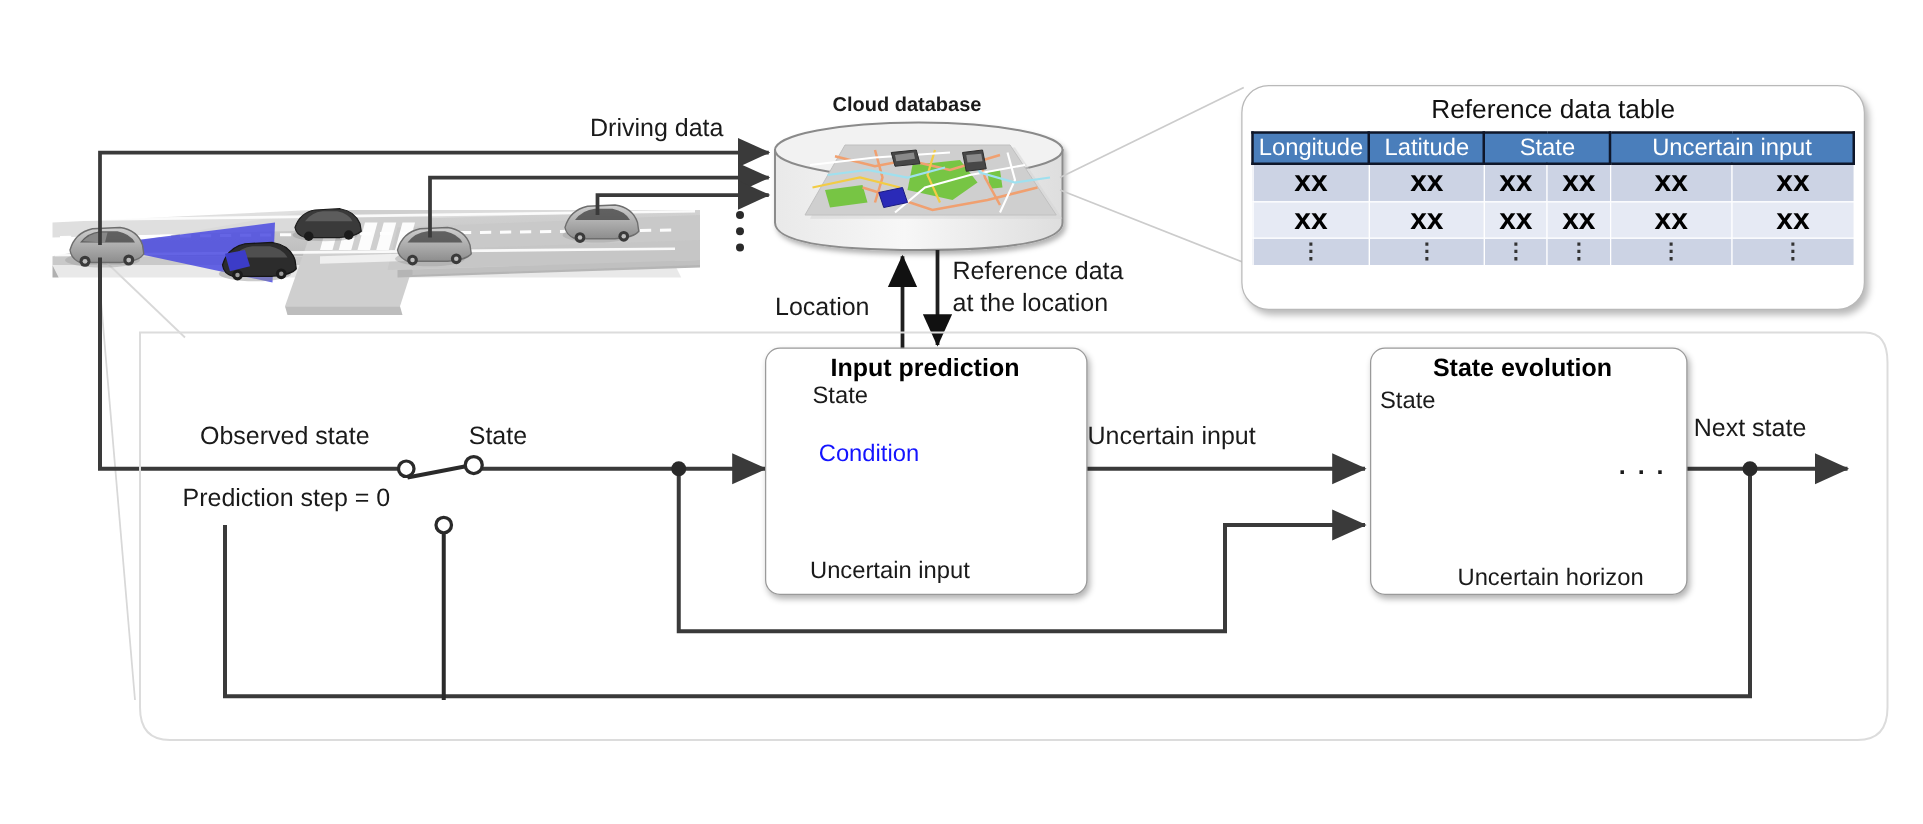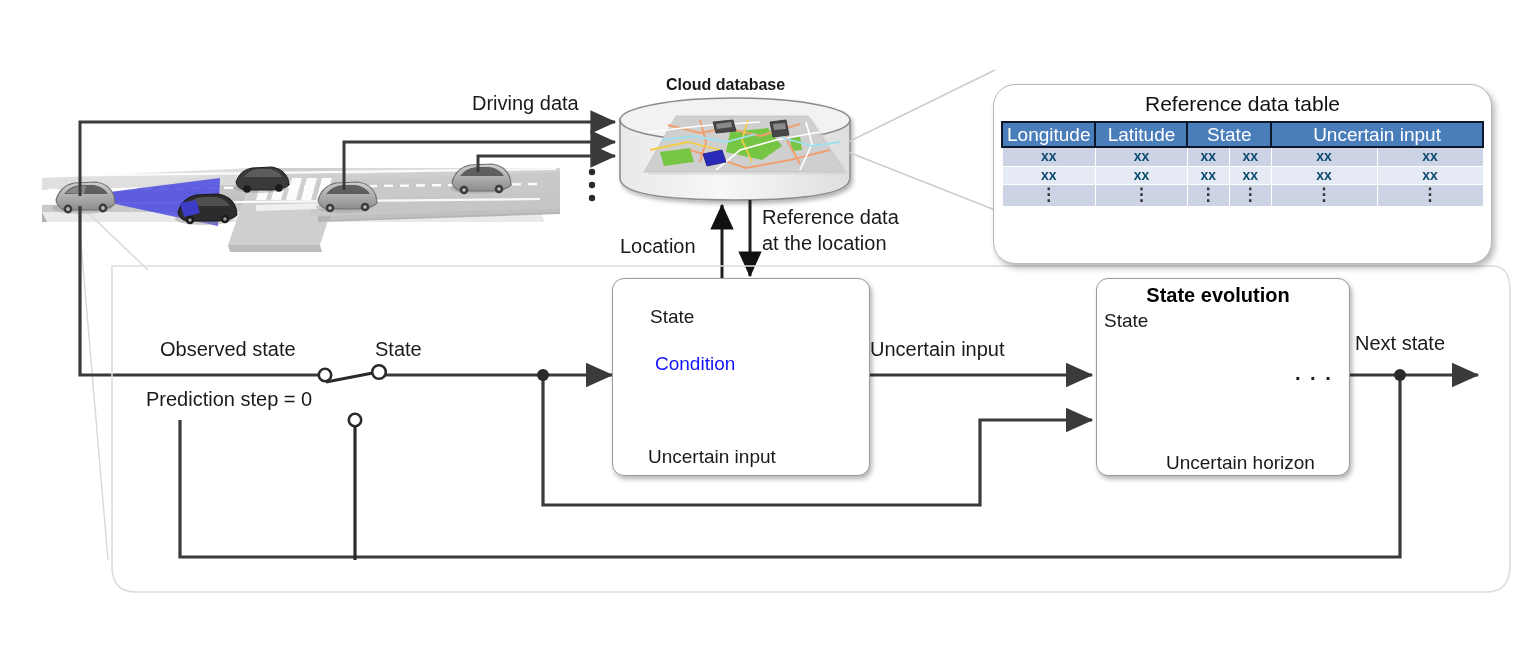--- a/index.html
+++ b/index.html
@@ -5,25 +5,25 @@
   html,body{margin:0;padding:0;background:#ffffff;}
   body{width:1538px;height:659px;font-family:"Liberation Sans",sans-serif;overflow:hidden;}
   #stage{position:relative;width:1538px;height:659px;background:#fff;}
   #stage svg{position:absolute;left:0;top:0;}
   .lbl{position:absolute;color:#1a1a1a;font-family:"Liberation Sans",sans-serif;white-space:nowrap;}
   .lbl.b{font-weight:bold;}
   .panel{position:absolute;background:#fff;border:1.6px solid #9a9a9a;border-radius:12px;
          box-shadow:2px 3px 5px rgba(0,0,0,.30);}
   .ptitle{position:absolute;width:100%;text-align:center;font-weight:bold;font-size:20px;color:#000;}
   .tblwrap{position:absolute;background:#fff;border:1.5px solid #b9b9b9;border-radius:22px;
-           box-shadow:3px 4px 6px rgba(0,0,0,.28);margin-top:16px;}
+           box-shadow:3px 4px 6px rgba(0,0,0,.28);}
   table.ref{border-collapse:collapse;position:absolute;}
   table.ref th{background:#4a7ebb;color:#fff;font-weight:normal;font-size:19px;
                border:2px solid #0f172a;padding:1px 4px;text-align:center;line-height:1.12;}
-  table.ref td{font-size:14px;font-weight:bold;color:#0c4a6e;text-align:center;
+  table.ref td{font-size:24px;font-weight:bold;color:#000000;text-align:center;
                border:1px solid #ffffff;padding:1px 4px;line-height:1.1;}
   table.ref tr.r1 td{background:#ccd3e4;}
   table.ref tr.r2 td{background:#e6eaf4;}
   table.ref tr.r3 td{background:#ccd3e4;color:#333;font-size:17px;letter-spacing:0;}
 </style>
 </head>
 <body>
 
 <div id="stage">
 
@@ -398,20 +398,21 @@
 
   <div class="lbl" style="left:375px;top:338px;font-size:20px;">State</div>
 
   <div class="lbl" style="left:146px;top:388px;font-size:20px;">Prediction step = 0</div>
 
 
   <div class="lbl" style="left:870px;top:338px;font-size:20px;">Uncertain input</div>
 
   <div class="lbl" style="left:1355px;top:332px;font-size:20px;">Next state</div>
 
+  <div class="ptitle" style="left:612px;top:284px;width:256px;">Input prediction</div>
   <div class="lbl" style="left:650px;top:306px;font-size:19px;">State</div>
   <div class="lbl" style="left:648px;top:446px;font-size:19px;">Uncertain input</div>
   <div class="lbl" style="left:655px;top:353px;font-size:19px;color:#1414ff;">Condition</div>
 
   <div class="ptitle" style="left:1096px;top:284px;width:244px;">State evolution</div>
   <div class="lbl" style="left:1104px;top:310px;font-size:19px;">State</div>
   <div class="lbl" style="left:1166px;top:452px;font-size:19px;">Uncertain horizon</div>
   <div class="lbl b" style="left:1295px;top:362px;font-size:20px;letter-spacing:2px;">. . .</div>
 
 </div>

